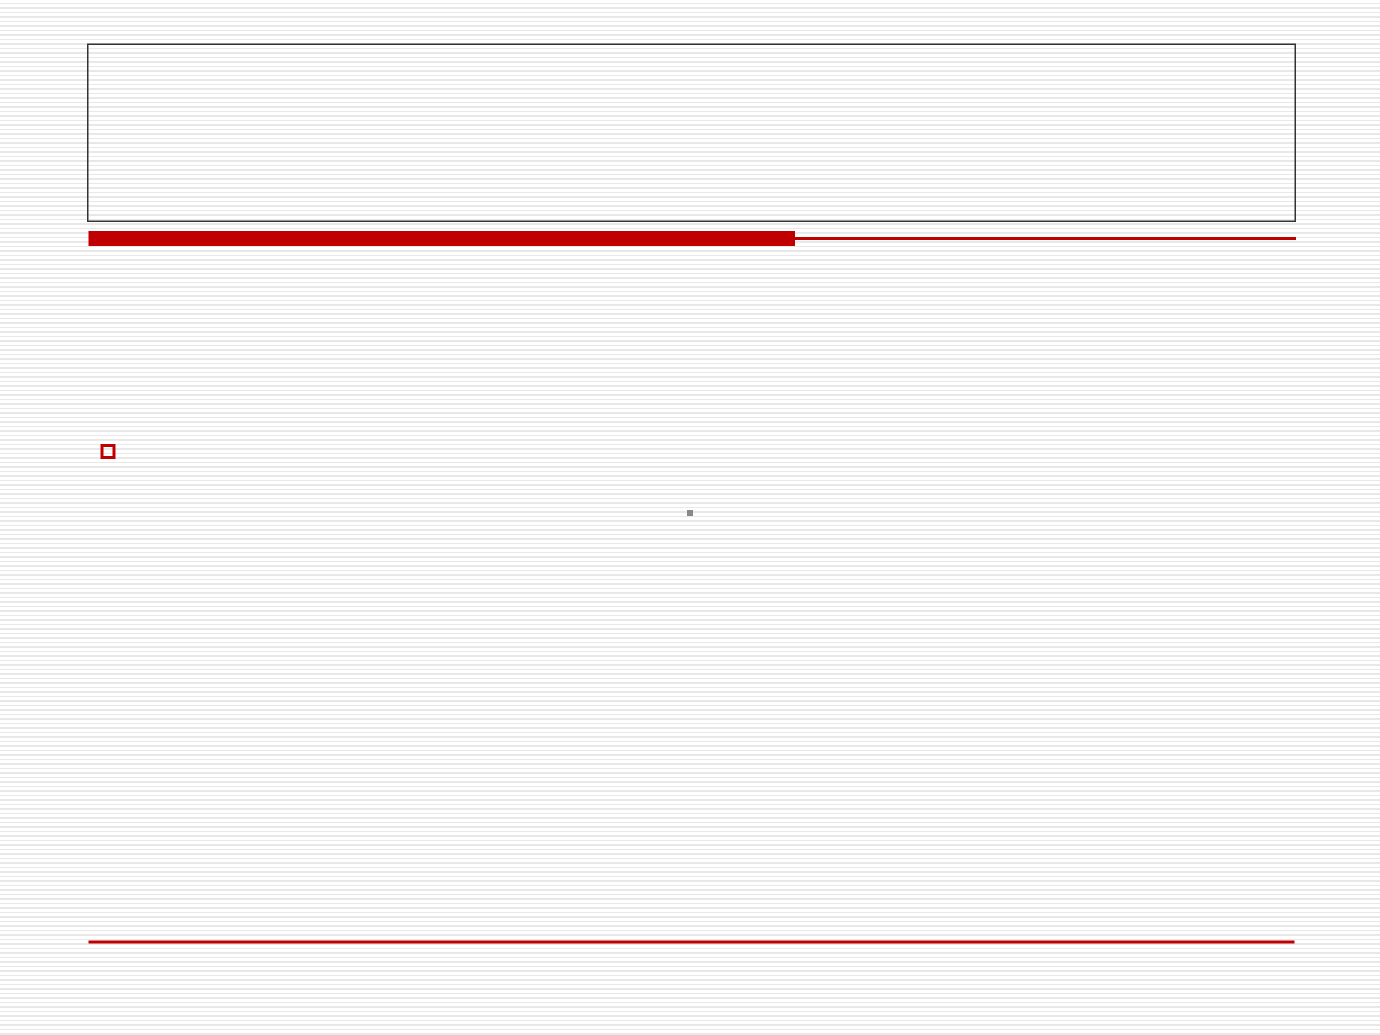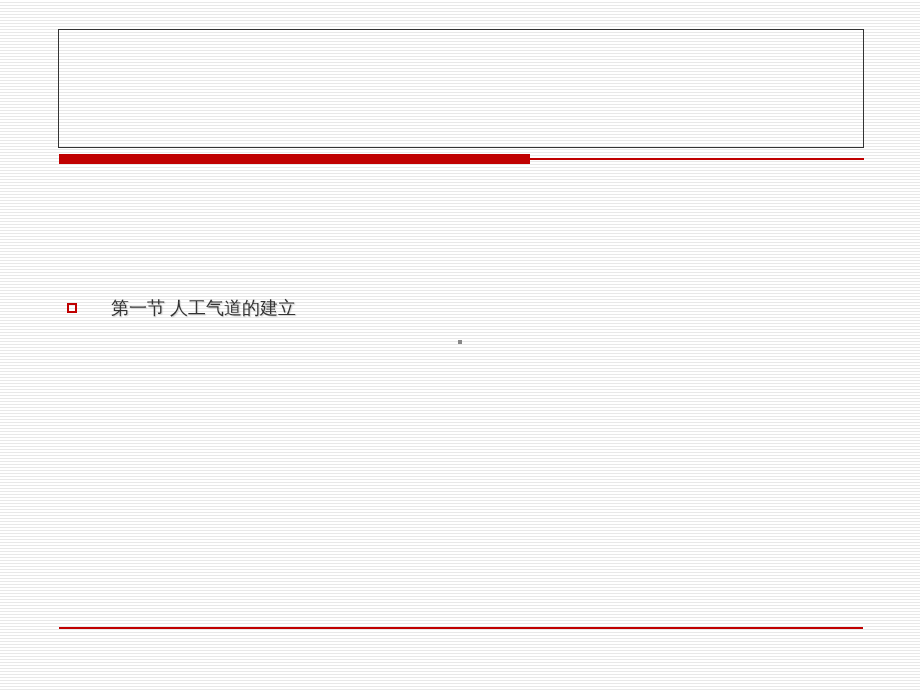--- a/index.html
+++ b/index.html
@@ -96,18 +96,17 @@
 </head>
 <body>
 
 <div class="title-box"></div>
 
 <div class="red-bar-thick"></div>
 <div class="red-bar-thin"></div>
 
 <div class="bullet-container">
   <div class="bullet-icon"></div>
-  <div class="bullet-text">第一节 人工气道的建立</div>
 </div>
 
 <div class="center-dot"></div>
 
 <div class="bottom-line"></div>
 
 </body></html>

